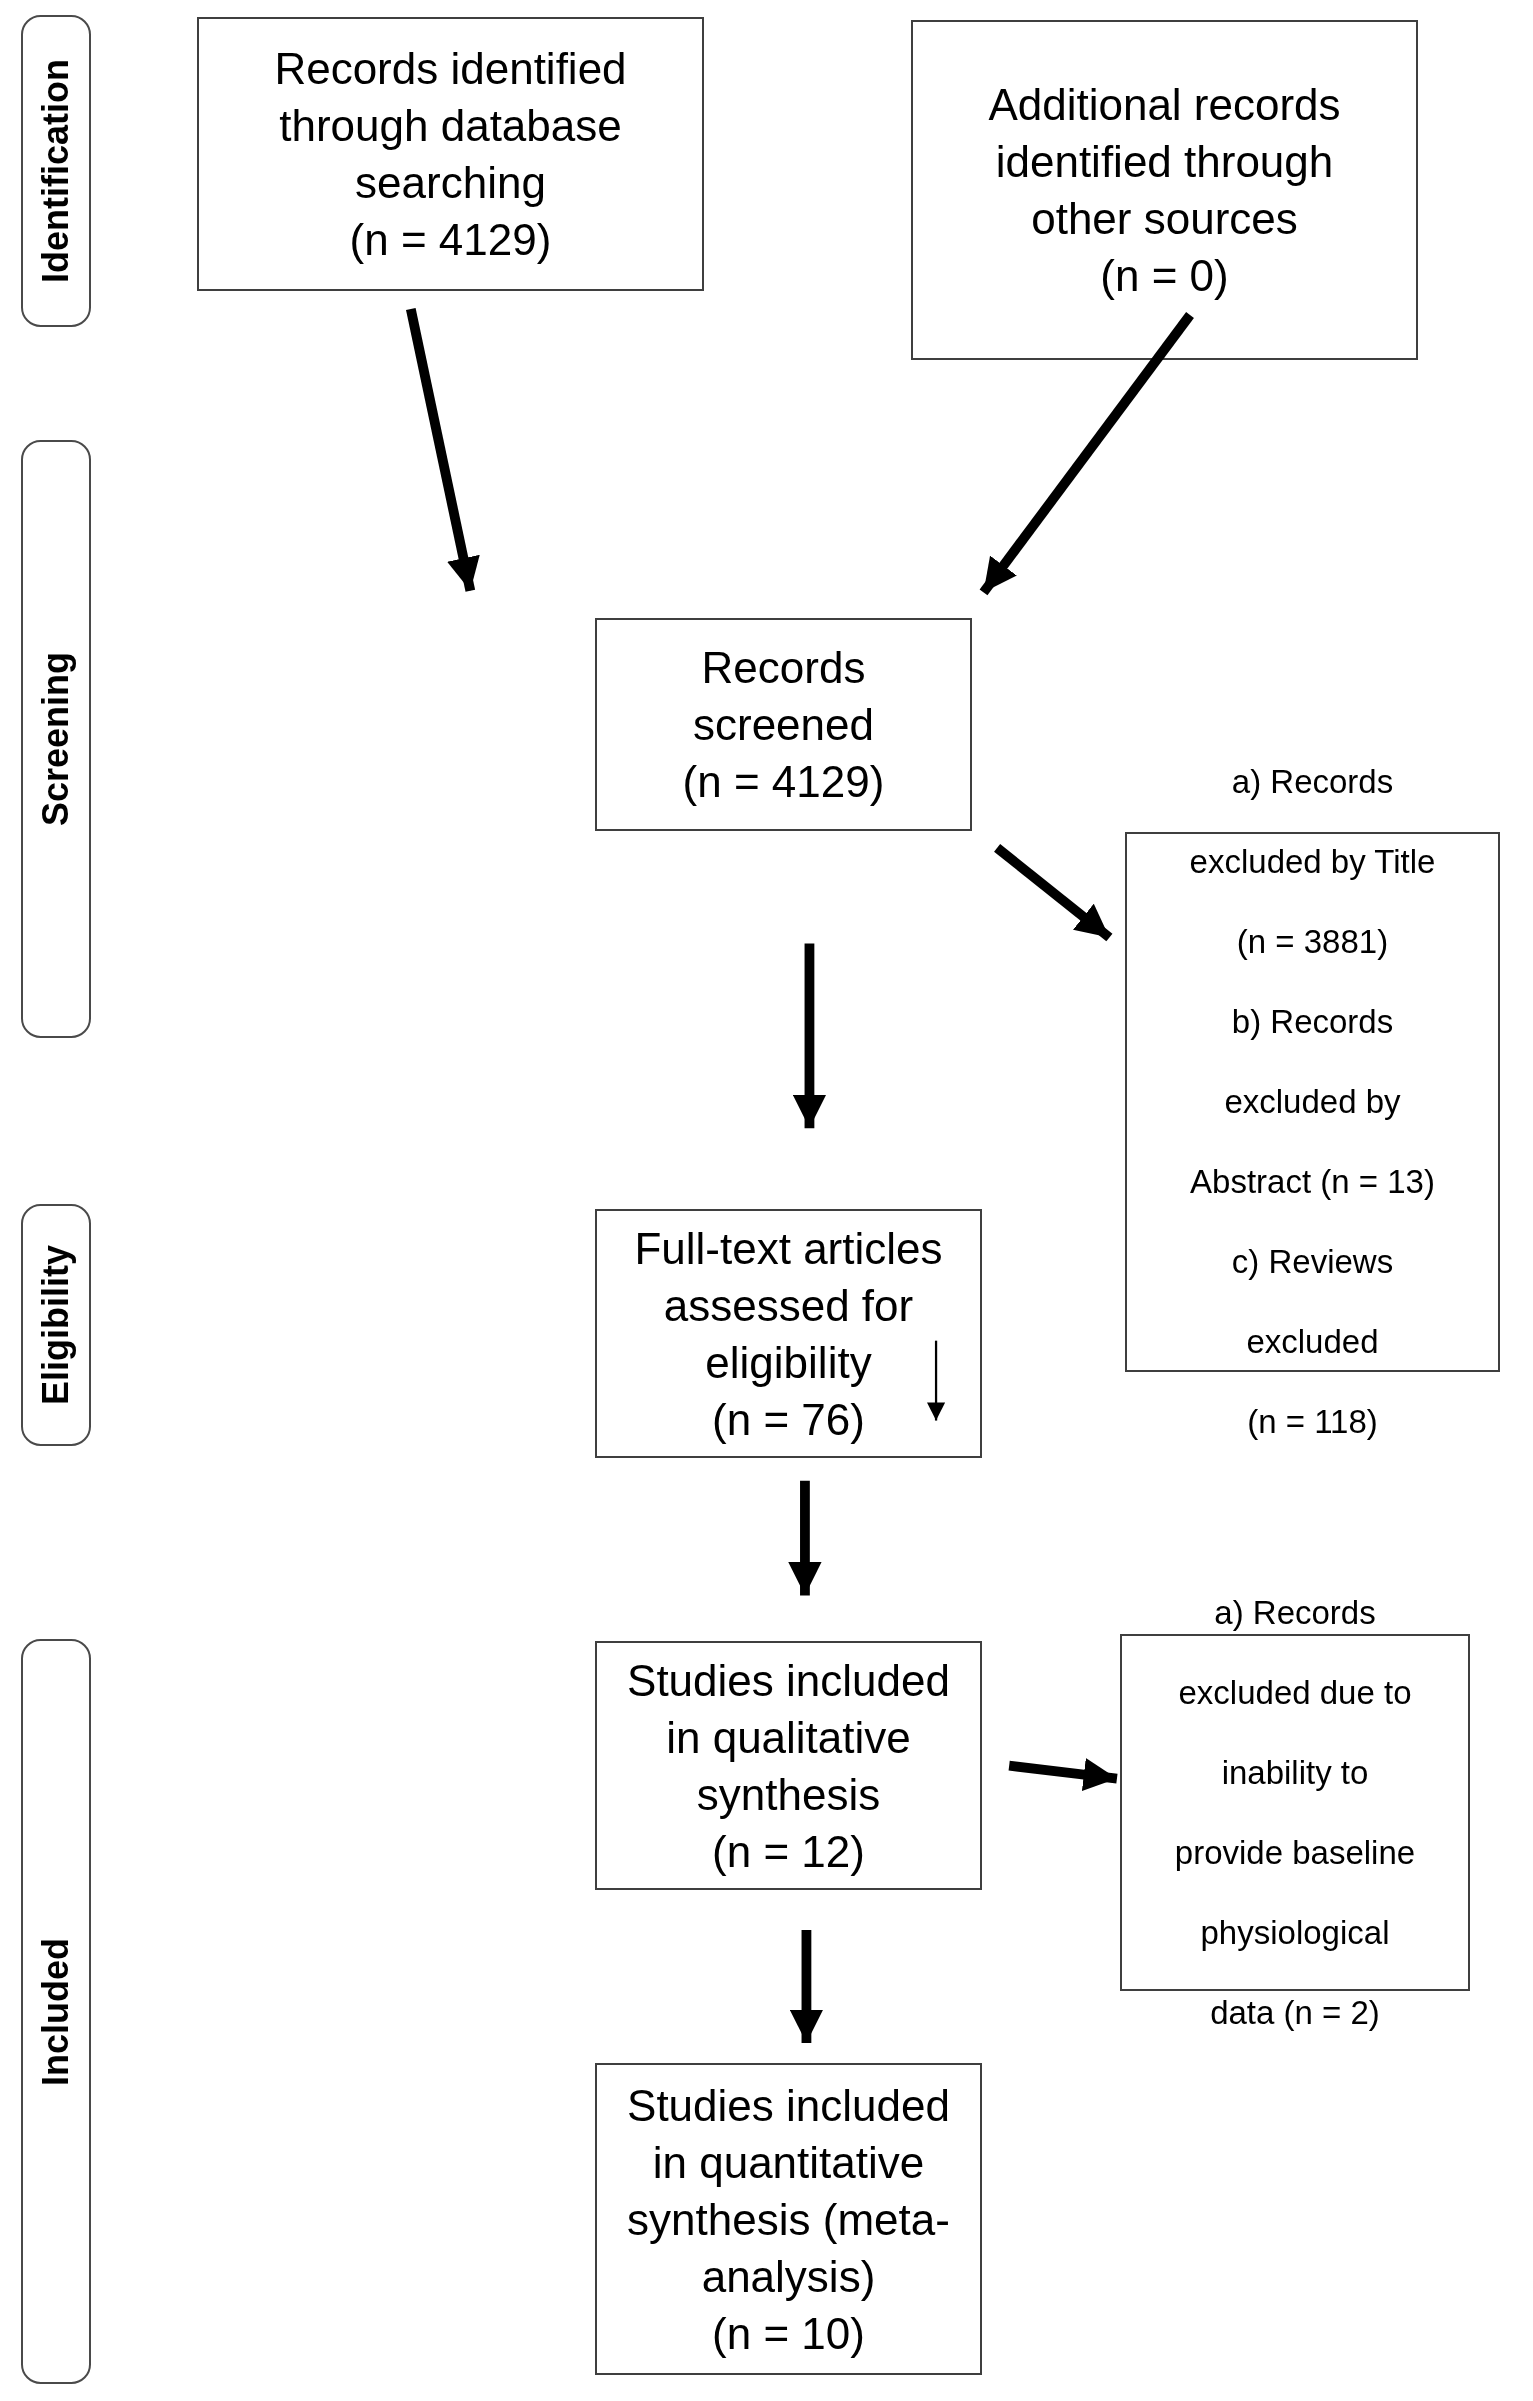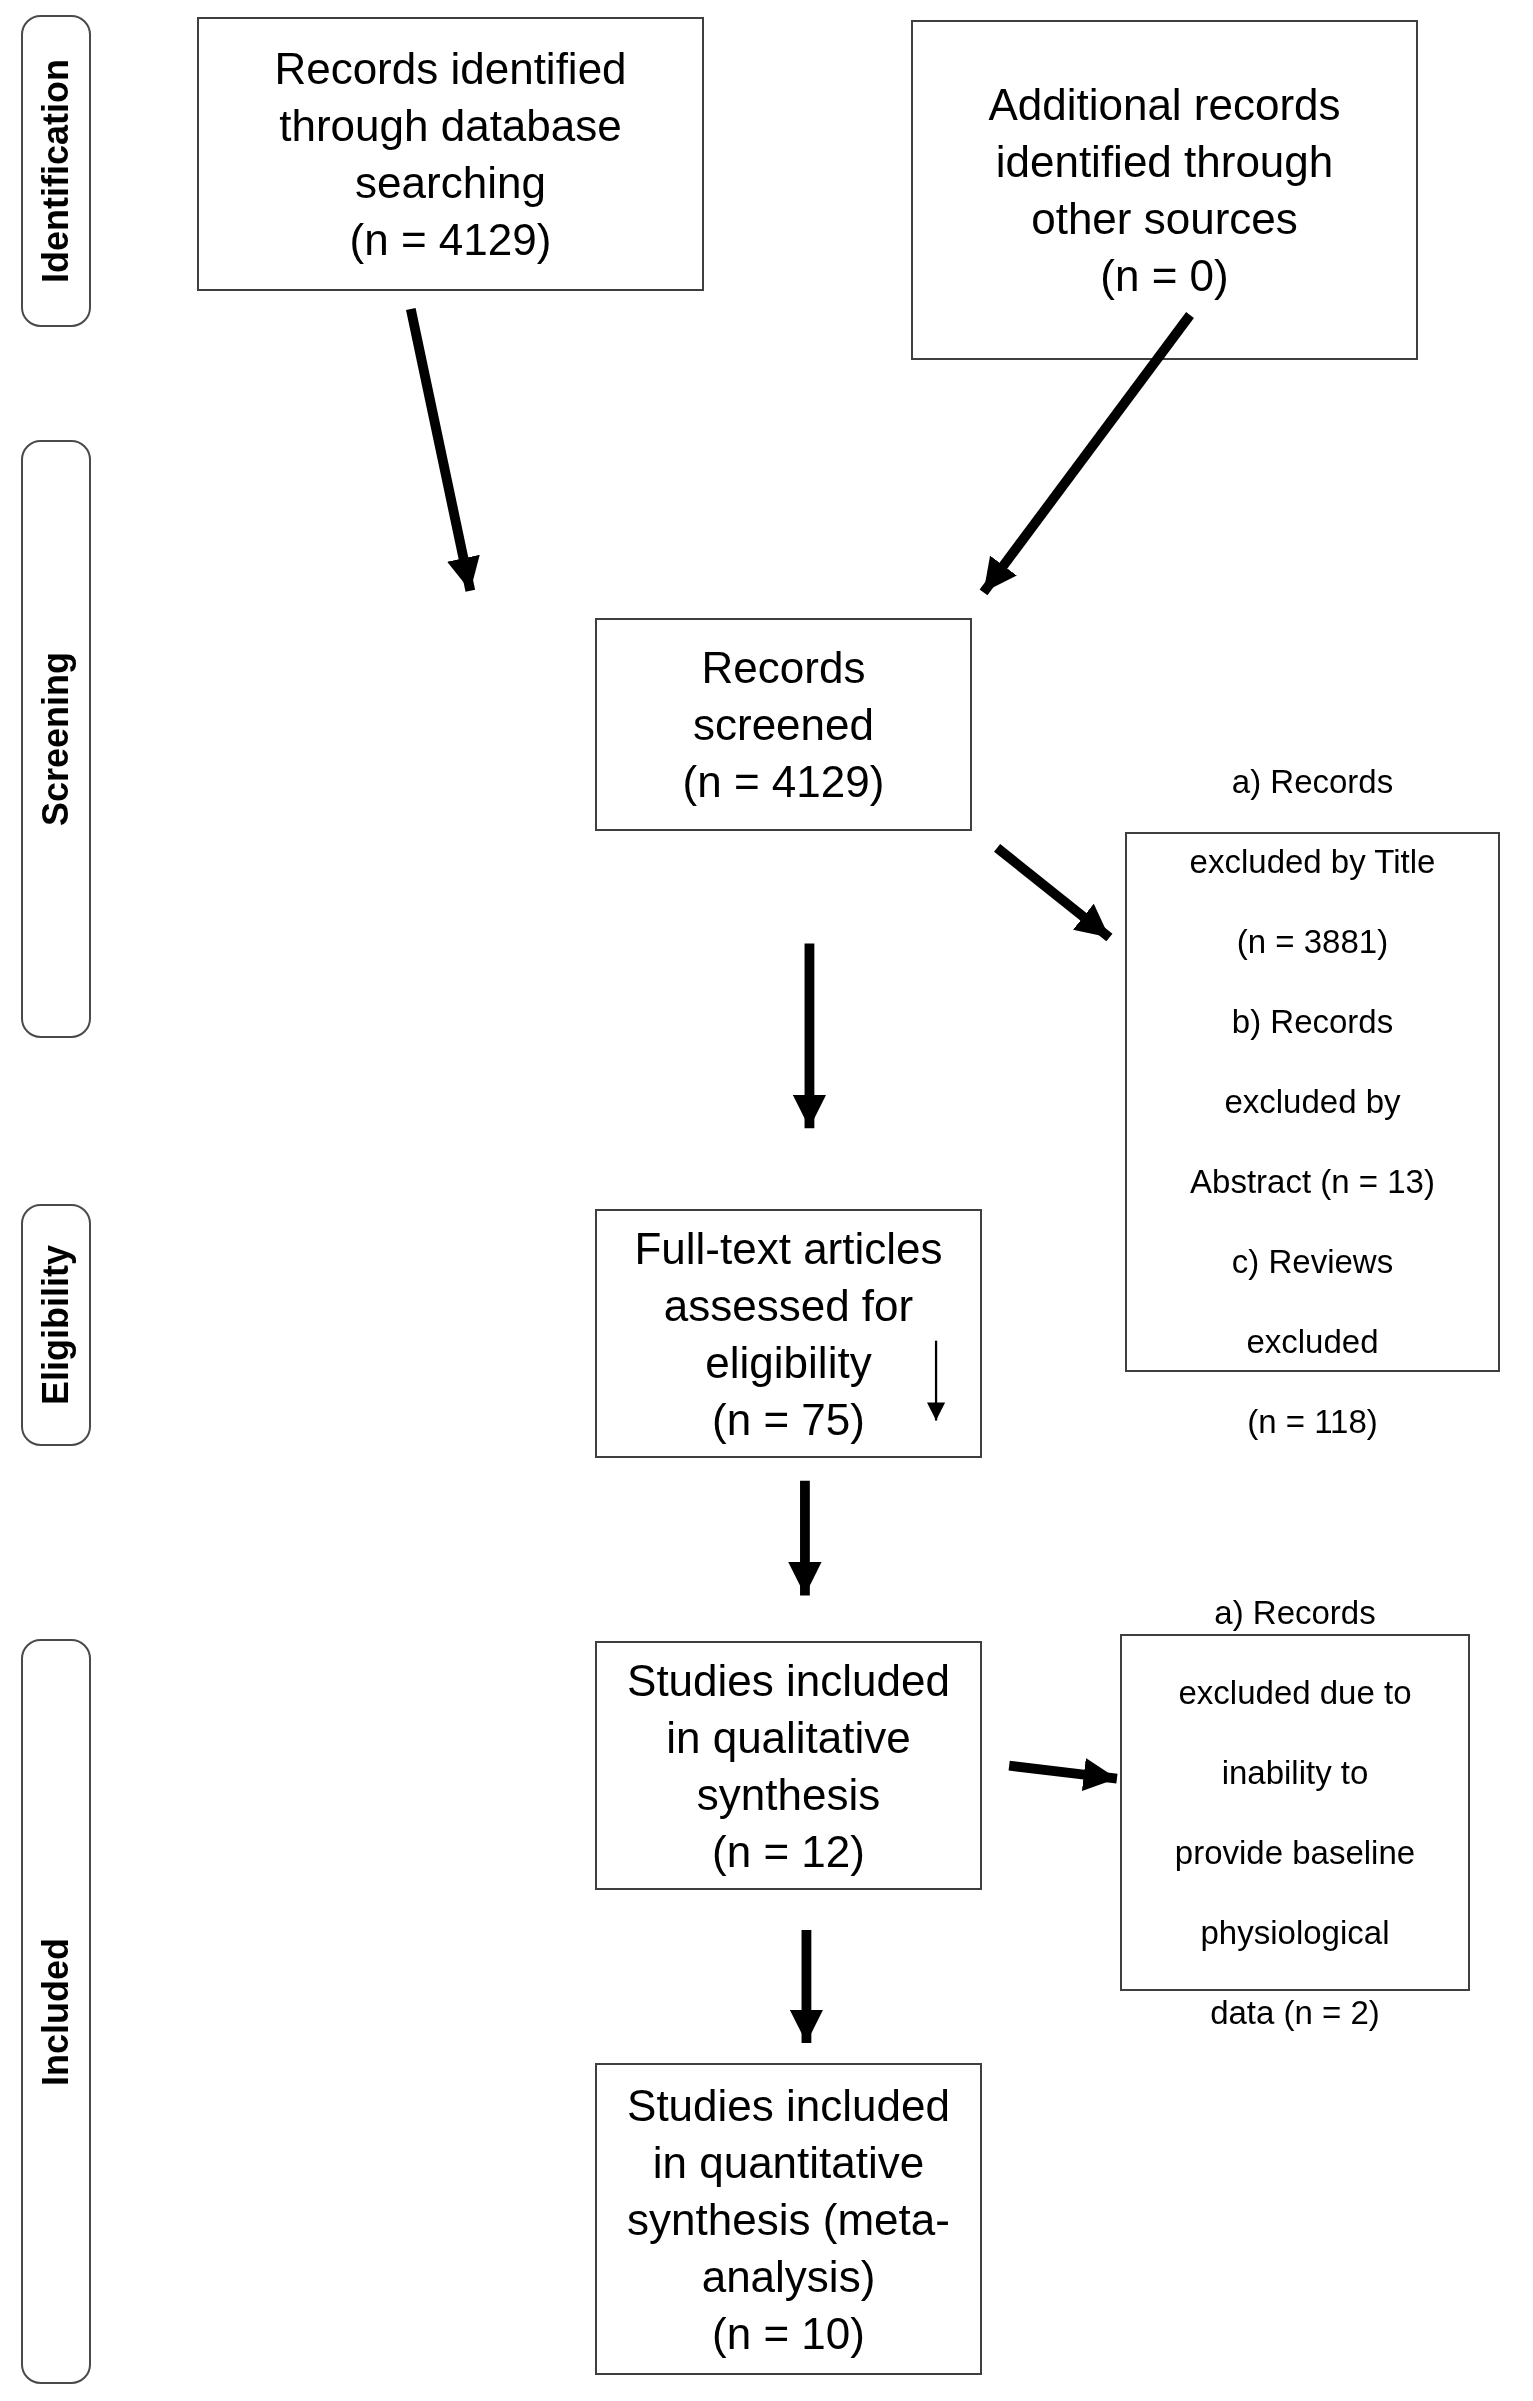--- a/index.html
+++ b/index.html
@@ -118,21 +118,21 @@
 excluded by
 Abstract (n = 13)
 c) Reviews
 excluded
 (n = 118)</div>
 </div>
 <div class="box" id="box-full-text">
   <div class="label">Full-text articles
 assessed for
 eligibility
-(n = 75)</div>
+(n = 76)</div>
 </div>
 <div class="box" id="box-qualitative">
   <div class="label">Studies included
 in qualitative
 synthesis
 (n = 12)</div>
 </div>
 <div class="box small" id="box-excluded-eligibility">
   <div class="label">a) Records
 excluded due to

